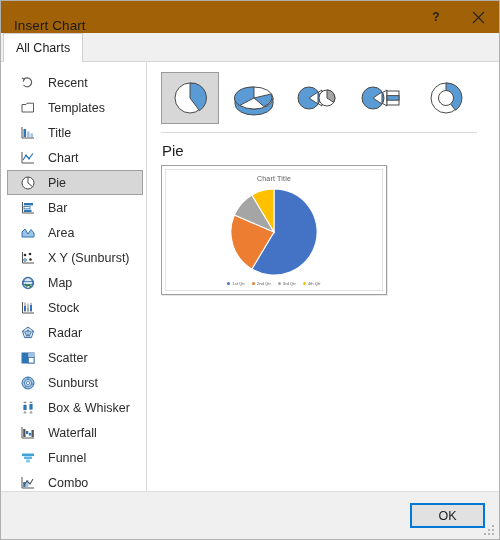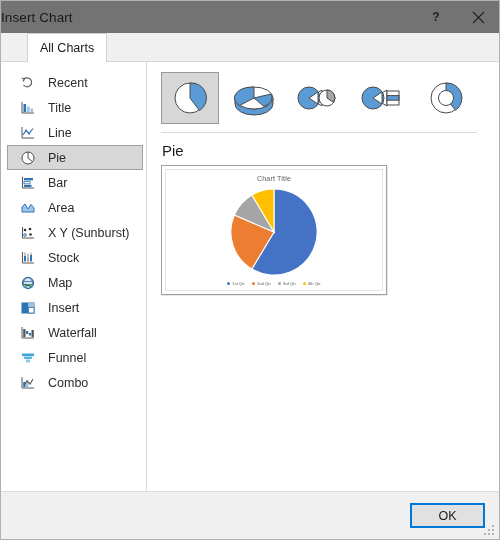--- a/index.html
+++ b/index.html
@@ -12,41 +12,42 @@
   .dialog{
     position:absolute;left:0;top:0;width:500px;height:540px;
     background:#ffffff;
     border:1px solid #b0b0b0;
     box-sizing:border-box;
     display:flex;flex-direction:column;
   }
   
   .titlebar{
     height:32px;min-height:32px;
-    background:#737373;
-    display:flex;align-items:center;
+    background:#a16207;
+    display:flex;align-items:flex-end;
+    padding-left:13px;
     position:relative;
   }
   .titlebar .title{
     font-size:13.5px;color:#1a1a1a;letter-spacing:.1px;
   }
   .winbtns{position:absolute;right:0;top:0;height:32px;display:flex;}
   .winbtn{
     width:42px;height:32px;display:flex;align-items:center;justify-content:center;
     font-size:14px;color:#222;cursor:default;
   }
   .winbtn svg{display:block;}
 
   
   .tabstrip{
     height:29px;min-height:29px;
     background:#f0f0f0;
     border-bottom:1px solid #d6d6d6;
     display:flex;
-    padding-left:26px;
+    padding-left:2px;
     box-sizing:border-box;
     position:relative;
   }
   .tab{
     height:28px;box-sizing:border-box;
     padding:0 12px;
     display:flex;align-items:center;
     font-size:12.5px;color:#1a1a1a;
     background:#f0f0f0;
     border:1px solid #d6d6d6;
@@ -231,20 +232,28 @@
       <div class="cat">
         <span class="ic">
           <svg width="16" height="16" viewBox="0 0 16 16">
               <path d="M4 4 a4.5 4.5 0 1 1 -0.5 6" fill="none" stroke="#5b5b5b" stroke-width="1.2"></path>
               <path d="M2 3 L4.2 4.3 L3.2 6.6" fill="none" stroke="#5b5b5b" stroke-width="1.2"></path>
             </svg>
         </span>
         <span class="lbl">Recent</span>
       </div>
 
+      <div class="cat">
+        <span class="ic">
+          <svg width="16" height="16" viewBox="0 0 16 16">
+              <path d="M2 4.5 L6 4.5 L7 3.2 L13.5 3.2 L13.5 12 L2 12 Z" fill="#fff" stroke="#5b5b5b" stroke-width="1"></path>
+            </svg>
+        </span>
+        <span class="lbl">Templates</span>
+      </div>
 
       <div class="cat">
         <span class="ic">
           <svg width="16" height="16" viewBox="0 0 16 16">
               <path d="M2 2 L2 13 L14 13" stroke="#555" stroke-width="1" fill="none"></path>
               <rect x="3.5" y="4" width="2.6" height="8" fill="#2e75b6"></rect>
               <rect x="7" y="6.5" width="2.6" height="5.5" fill="#9dc3e6"></rect>
               <rect x="10.5" y="8.5" width="2.6" height="3.5" fill="#9dc3e6"></rect>
             </svg>
         </span>
@@ -253,21 +262,21 @@
 
       <div class="cat">
         <span class="ic">
           <svg width="16" height="16" viewBox="0 0 16 16">
               <path d="M2 2 L2 13 L14 13" stroke="#555" stroke-width="1" fill="none"></path>
               <path d="M3 10 L6 5.5 L9 8.5 L13 3.5" stroke="#2e75b6" stroke-width="1.2" fill="none"></path>
               <circle cx="6" cy="5.5" r="1" fill="#2e75b6"></circle>
               <circle cx="9" cy="8.5" r="1" fill="#2e75b6"></circle>
             </svg>
         </span>
-        <span class="lbl">Line</span>
+        <span class="lbl">Chart</span>
       </div>
 
       <div class="cat selected">
         <span class="ic">
           <svg width="16" height="16" viewBox="0 0 16 16">
               <circle cx="8" cy="8" r="6" fill="#fff" stroke="#4a4a4a" stroke-width="1"></circle>
               <path d="M8 8 L8 2 M8 8 L12.3 11.5" stroke="#4a4a4a" stroke-width="1"></path>
             </svg>
         </span>
         <span class="lbl">Pie</span>
@@ -303,57 +312,89 @@
               <circle cx="5" cy="10" r="1.3" fill="none" stroke="#2e75b6" stroke-width="1"></circle>
               <circle cx="10.5" cy="9.5" r="1.3" fill="#2e2e2e"></circle>
             </svg>
         </span>
         <span class="lbl">X Y (Sunburst)</span>
       </div>
 
       <div class="cat">
         <span class="ic">
           <svg width="16" height="16" viewBox="0 0 16 16">
+              <circle cx="8" cy="8" r="5.6" fill="#d9e7f5" stroke="#3a6ea5" stroke-width="1.1"></circle>
+              <path d="M2.6 6.5 h10.8 M2.6 9.5 h10.8 M8 2.4 a7 6 0 0 0 0 11.2 a7 6 0 0 0 0 -11.2" fill="none" stroke="#3a6ea5" stroke-width=".8"></path>
+              <path d="M5 9 L6.5 11 L9 10 L11 12" stroke="#2e7d32" stroke-width="1.4" fill="none"></path>
+            </svg>
+        </span>
+        <span class="lbl">Map</span>
+      </div>
+
+      <div class="cat">
+        <span class="ic">
+          <svg width="16" height="16" viewBox="0 0 16 16">
               <path d="M2.5 2 L2.5 13 L14 13" stroke="#555" stroke-width="1" fill="none"></path>
               <path d="M5 2.5 L5 12 M8 3.5 L8 12 M11 2.8 L11 12" stroke="#555" stroke-width=".7"></path>
               <rect x="4" y="6" width="2" height="5" fill="#2e75b6"></rect>
               <rect x="7" y="8" width="2" height="3" fill="#a6a6a6"></rect>
               <rect x="10" y="5" width="2" height="6" fill="#2e75b6"></rect>
             </svg>
         </span>
         <span class="lbl">Stock</span>
       </div>
 
-      <div class="cat">
-        <span class="ic">
-          <svg width="16" height="16" viewBox="0 0 16 16">
-              <circle cx="8" cy="8" r="5.6" fill="#d9e7f5" stroke="#3a6ea5" stroke-width="1.1"></circle>
-              <path d="M2.6 6.5 h10.8 M2.6 9.5 h10.8 M8 2.4 a7 6 0 0 0 0 11.2 a7 6 0 0 0 0 -11.2" fill="none" stroke="#3a6ea5" stroke-width=".8"></path>
-              <path d="M5 9 L6.5 11 L9 10 L11 12" stroke="#2e7d32" stroke-width="1.4" fill="none"></path>
-            </svg>
-        </span>
-        <span class="lbl">Map</span>
-      </div>
-
-
+
+      <div class="cat">
+        <span class="ic">
+          <svg width="16" height="16" viewBox="0 0 16 16">
+              <polygon points="8,2 13.5,6.2 11.4,12.6 4.6,12.6 2.5,6.2" fill="#fff" stroke="#3a6ea5" stroke-width="1"></polygon>
+              <polygon points="8,5 11,7.2 9.9,10.7 6.1,10.7 5,7.2" fill="#cfe2f3" stroke="#3a6ea5" stroke-width=".8"></polygon>
+              <path d="M8 2 L8 12.6 M2.5 6.2 L13.5 6.2 M2.5 6.2 L11.4 12.6 M13.5 6.2 L4.6 12.6" stroke="#3a6ea5" stroke-width=".6"></path>
+            </svg>
+        </span>
+        <span class="lbl">Radar</span>
+      </div>
 
       <div class="cat">
         <span class="ic">
           <svg width="16" height="16" viewBox="0 0 16 16">
               <rect x="2" y="3" width="12" height="10" fill="#fff" stroke="#3a6ea5" stroke-width="1"></rect>
               <rect x="2" y="3" width="6.5" height="10" fill="#2e75b6"></rect>
               <rect x="8.5" y="3" width="5.5" height="4.5" fill="#9dc3e6"></rect>
               <rect x="8.5" y="7.5" width="5.5" height="5.5" fill="#fff" stroke="#3a6ea5" stroke-width=".8"></rect>
             </svg>
         </span>
-        <span class="lbl">Insert</span>
-      </div>
-
-
-
+        <span class="lbl">Scatter</span>
+      </div>
+
+      <div class="cat">
+        <span class="ic">
+          <svg width="16" height="16" viewBox="0 0 16 16">
+              <circle cx="8" cy="8" r="6" fill="#9dc3e6" stroke="#3a6ea5" stroke-width="1"></circle>
+              <circle cx="8" cy="8" r="3.6" fill="#cfe2f3" stroke="#3a6ea5" stroke-width=".8"></circle>
+              <circle cx="8" cy="8" r="1.6" fill="#fff" stroke="#3a6ea5" stroke-width=".8"></circle>
+              <path d="M8 2 L8 4.4 M13.8 9 L11.5 9.4 M5 13.3 L6 11.2" stroke="#3a6ea5" stroke-width=".8"></path>
+            </svg>
+        </span>
+        <span class="lbl">Sunburst</span>
+      </div>
+
+
+      <div class="cat">
+        <span class="ic">
+          <svg width="16" height="16" viewBox="0 0 16 16">
+              <path d="M5 2 L5 13 M11 2 L11 13" stroke="#555" stroke-width=".7" stroke-dasharray="1.2 1"></path>
+              <rect x="3.4" y="5" width="3.2" height="5" fill="#2e75b6"></rect>
+              <rect x="9.4" y="4" width="3.2" height="5.5" fill="#2e75b6"></rect>
+              <path d="M3.6 2.3 h2.8 M3.6 12.8 h2.8 M9.6 2.3 h2.8 M9.6 12.8 h2.8" stroke="#555" stroke-width=".8"></path>
+            </svg>
+        </span>
+        <span class="lbl">Box &amp; Whisker</span>
+      </div>
 
       <div class="cat">
         <span class="ic">
           <svg width="16" height="16" viewBox="0 0 16 16">
               <path d="M2 2 L2 13 L14 13" stroke="#555" stroke-width="1" fill="none"></path>
               <rect x="3.2" y="4" width="2.3" height="8" fill="#555"></rect>
               <rect x="6" y="6" width="2.3" height="3" fill="#2e75b6"></rect>
               <rect x="8.8" y="8" width="2.3" height="2.5" fill="#2e75b6"></rect>
               <rect x="11.5" y="5" width="2.3" height="7" fill="#555"></rect>
             </svg>

